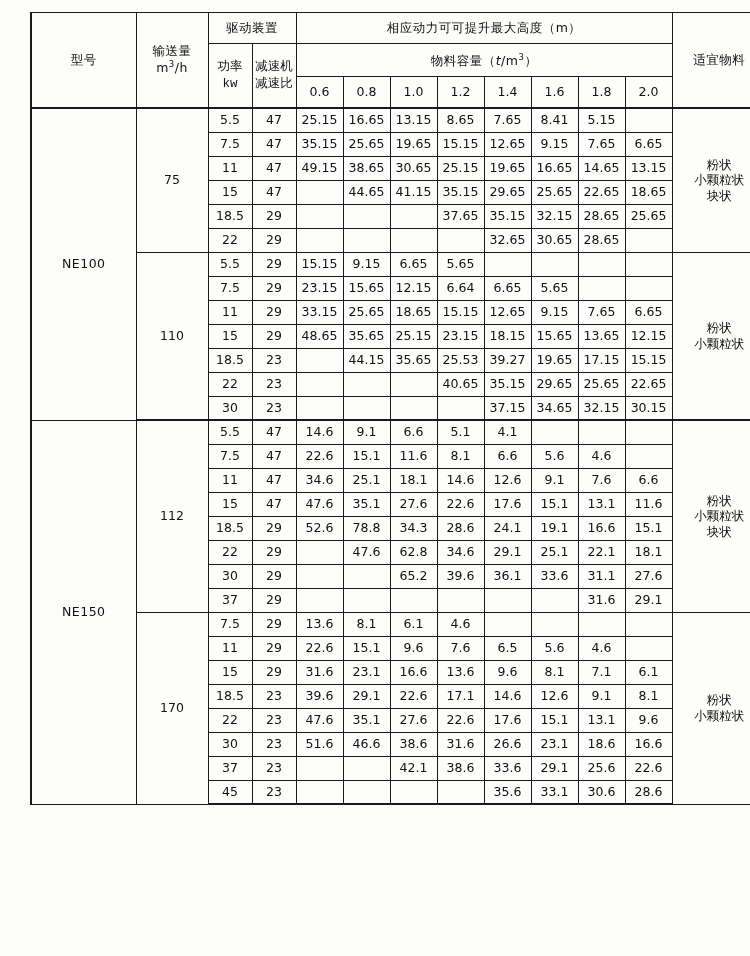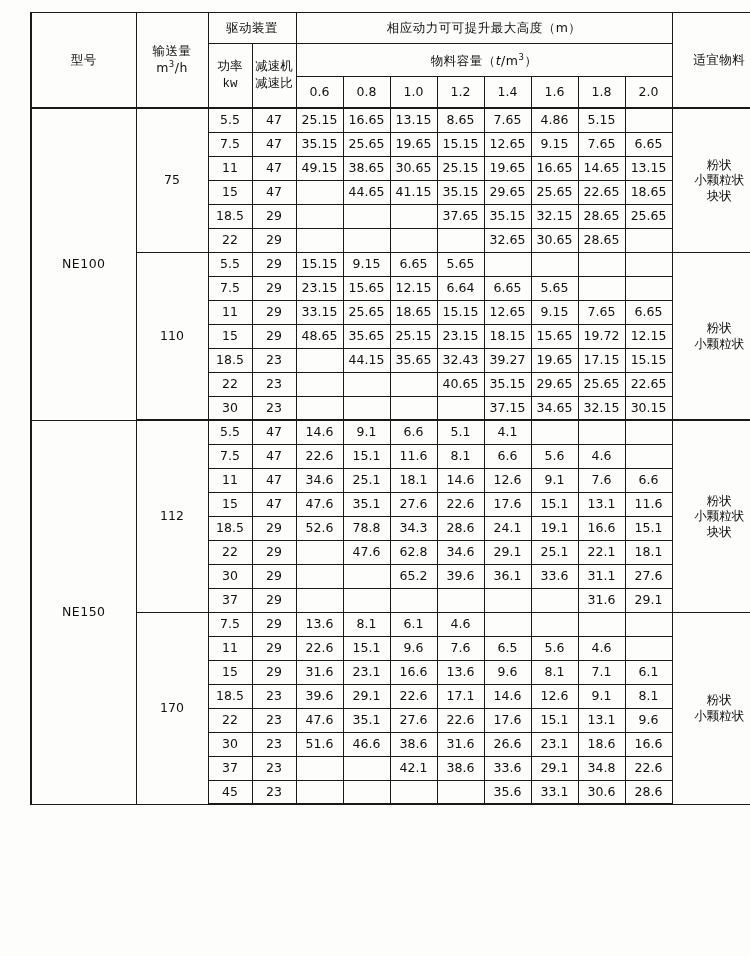--- a/index.html
+++ b/index.html
@@ -130,21 +130,21 @@
         <tr class="rowh-sm">
           <td rowspan="13" class="model thick-l thick-t">NE100</td>
           <td rowspan="6" class="cap thick-t">75</td>
           <td class="num thick-t">5.5</td>
           <td class="num thick-t">47</td>
           <td class="num thick-t">25.15</td>
           <td class="num thick-t">16.65</td>
           <td class="num thick-t">13.15</td>
           <td class="num thick-t">8.65</td>
           <td class="num thick-t">7.65</td>
-          <td class="num thick-t">4.86</td>
+          <td class="num thick-t">8.41</td>
           <td class="num thick-t">5.15</td>
           <td class="num thick-t"></td>
           <td rowspan="6" class="mat thick-r thick-t">
             <span>粉状</span>
             <span>小颗粒状</span>
             <span>块状</span>
           </td>
         </tr>
         <tr class="rowh-sm">
           <td class="num">7.5</td>
@@ -249,30 +249,30 @@
         </tr>
         <tr class="rowh-sm">
           <td class="num">15</td>
           <td class="num">29</td>
           <td class="num">48.65</td>
           <td class="num">35.65</td>
           <td class="num">25.15</td>
           <td class="num">23.15</td>
           <td class="num">18.15</td>
           <td class="num">15.65</td>
-          <td class="num">19.72</td>
+          <td class="num">13.65</td>
           <td class="num">12.15</td>
         </tr>
         <tr class="rowh-sm">
           <td class="num">18.5</td>
           <td class="num">23</td>
           <td class="num"></td>
           <td class="num">44.15</td>
           <td class="num">35.65</td>
-          <td class="num">32.43</td>
+          <td class="num">25.53</td>
           <td class="num">39.27</td>
           <td class="num">19.65</td>
           <td class="num">17.15</td>
           <td class="num">15.15</td>
         </tr>
         <tr class="rowh-sm">
           <td class="num">22</td>
           <td class="num">23</td>
           <td class="num"></td>
           <td class="num"></td>
@@ -477,21 +477,21 @@
         </tr>
         <tr class="rowh-sm">
           <td class="num">37</td>
           <td class="num">23</td>
           <td class="num"></td>
           <td class="num"></td>
           <td class="num">42.1</td>
           <td class="num">38.6</td>
           <td class="num">33.6</td>
           <td class="num">29.1</td>
-          <td class="num">34.8</td>
+          <td class="num">25.6</td>
           <td class="num">22.6</td>
         </tr>
         <tr class="rowh-sm">
           <td class="num thick-b">45</td>
           <td class="num thick-b">23</td>
           <td class="num thick-b"></td>
           <td class="num thick-b"></td>
           <td class="num thick-b"></td>
           <td class="num thick-b"></td>
           <td class="num thick-b">35.6</td>

